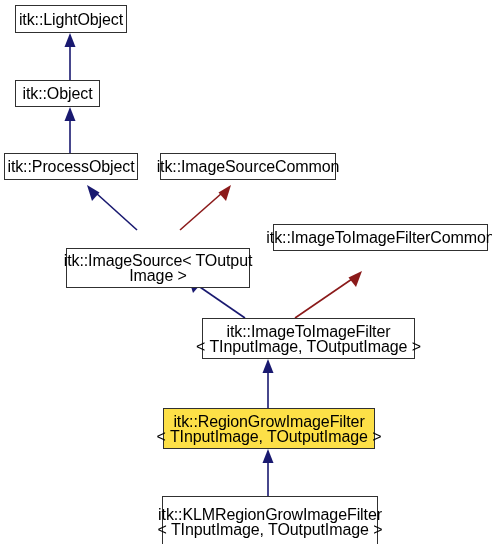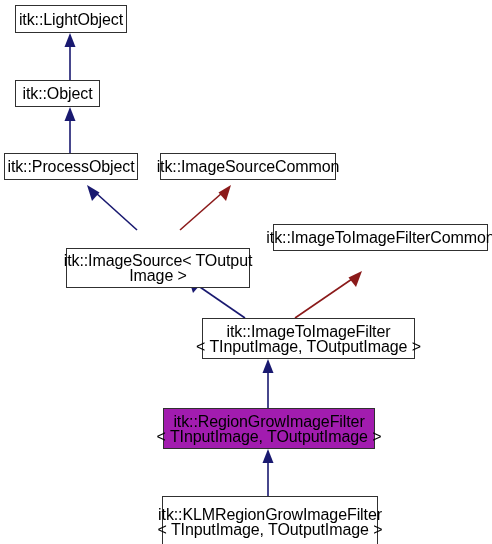--- a/index.html
+++ b/index.html
@@ -37,21 +37,21 @@
     justify-content: center;
     text-align: center;
     font-size: 16px;
     line-height: 15px;
     color: #000000;
     letter-spacing: -0.1px;
     white-space: nowrap;
     z-index: 2;
   }
   .node.highlight {
-    background: #a21caf;
+    background: #fde047;
   }
   .node .line1,
   .node .line2 {
     display: block;
   }
   .node .line2:empty {
     display: none;
   }
 </style>
 </head>

